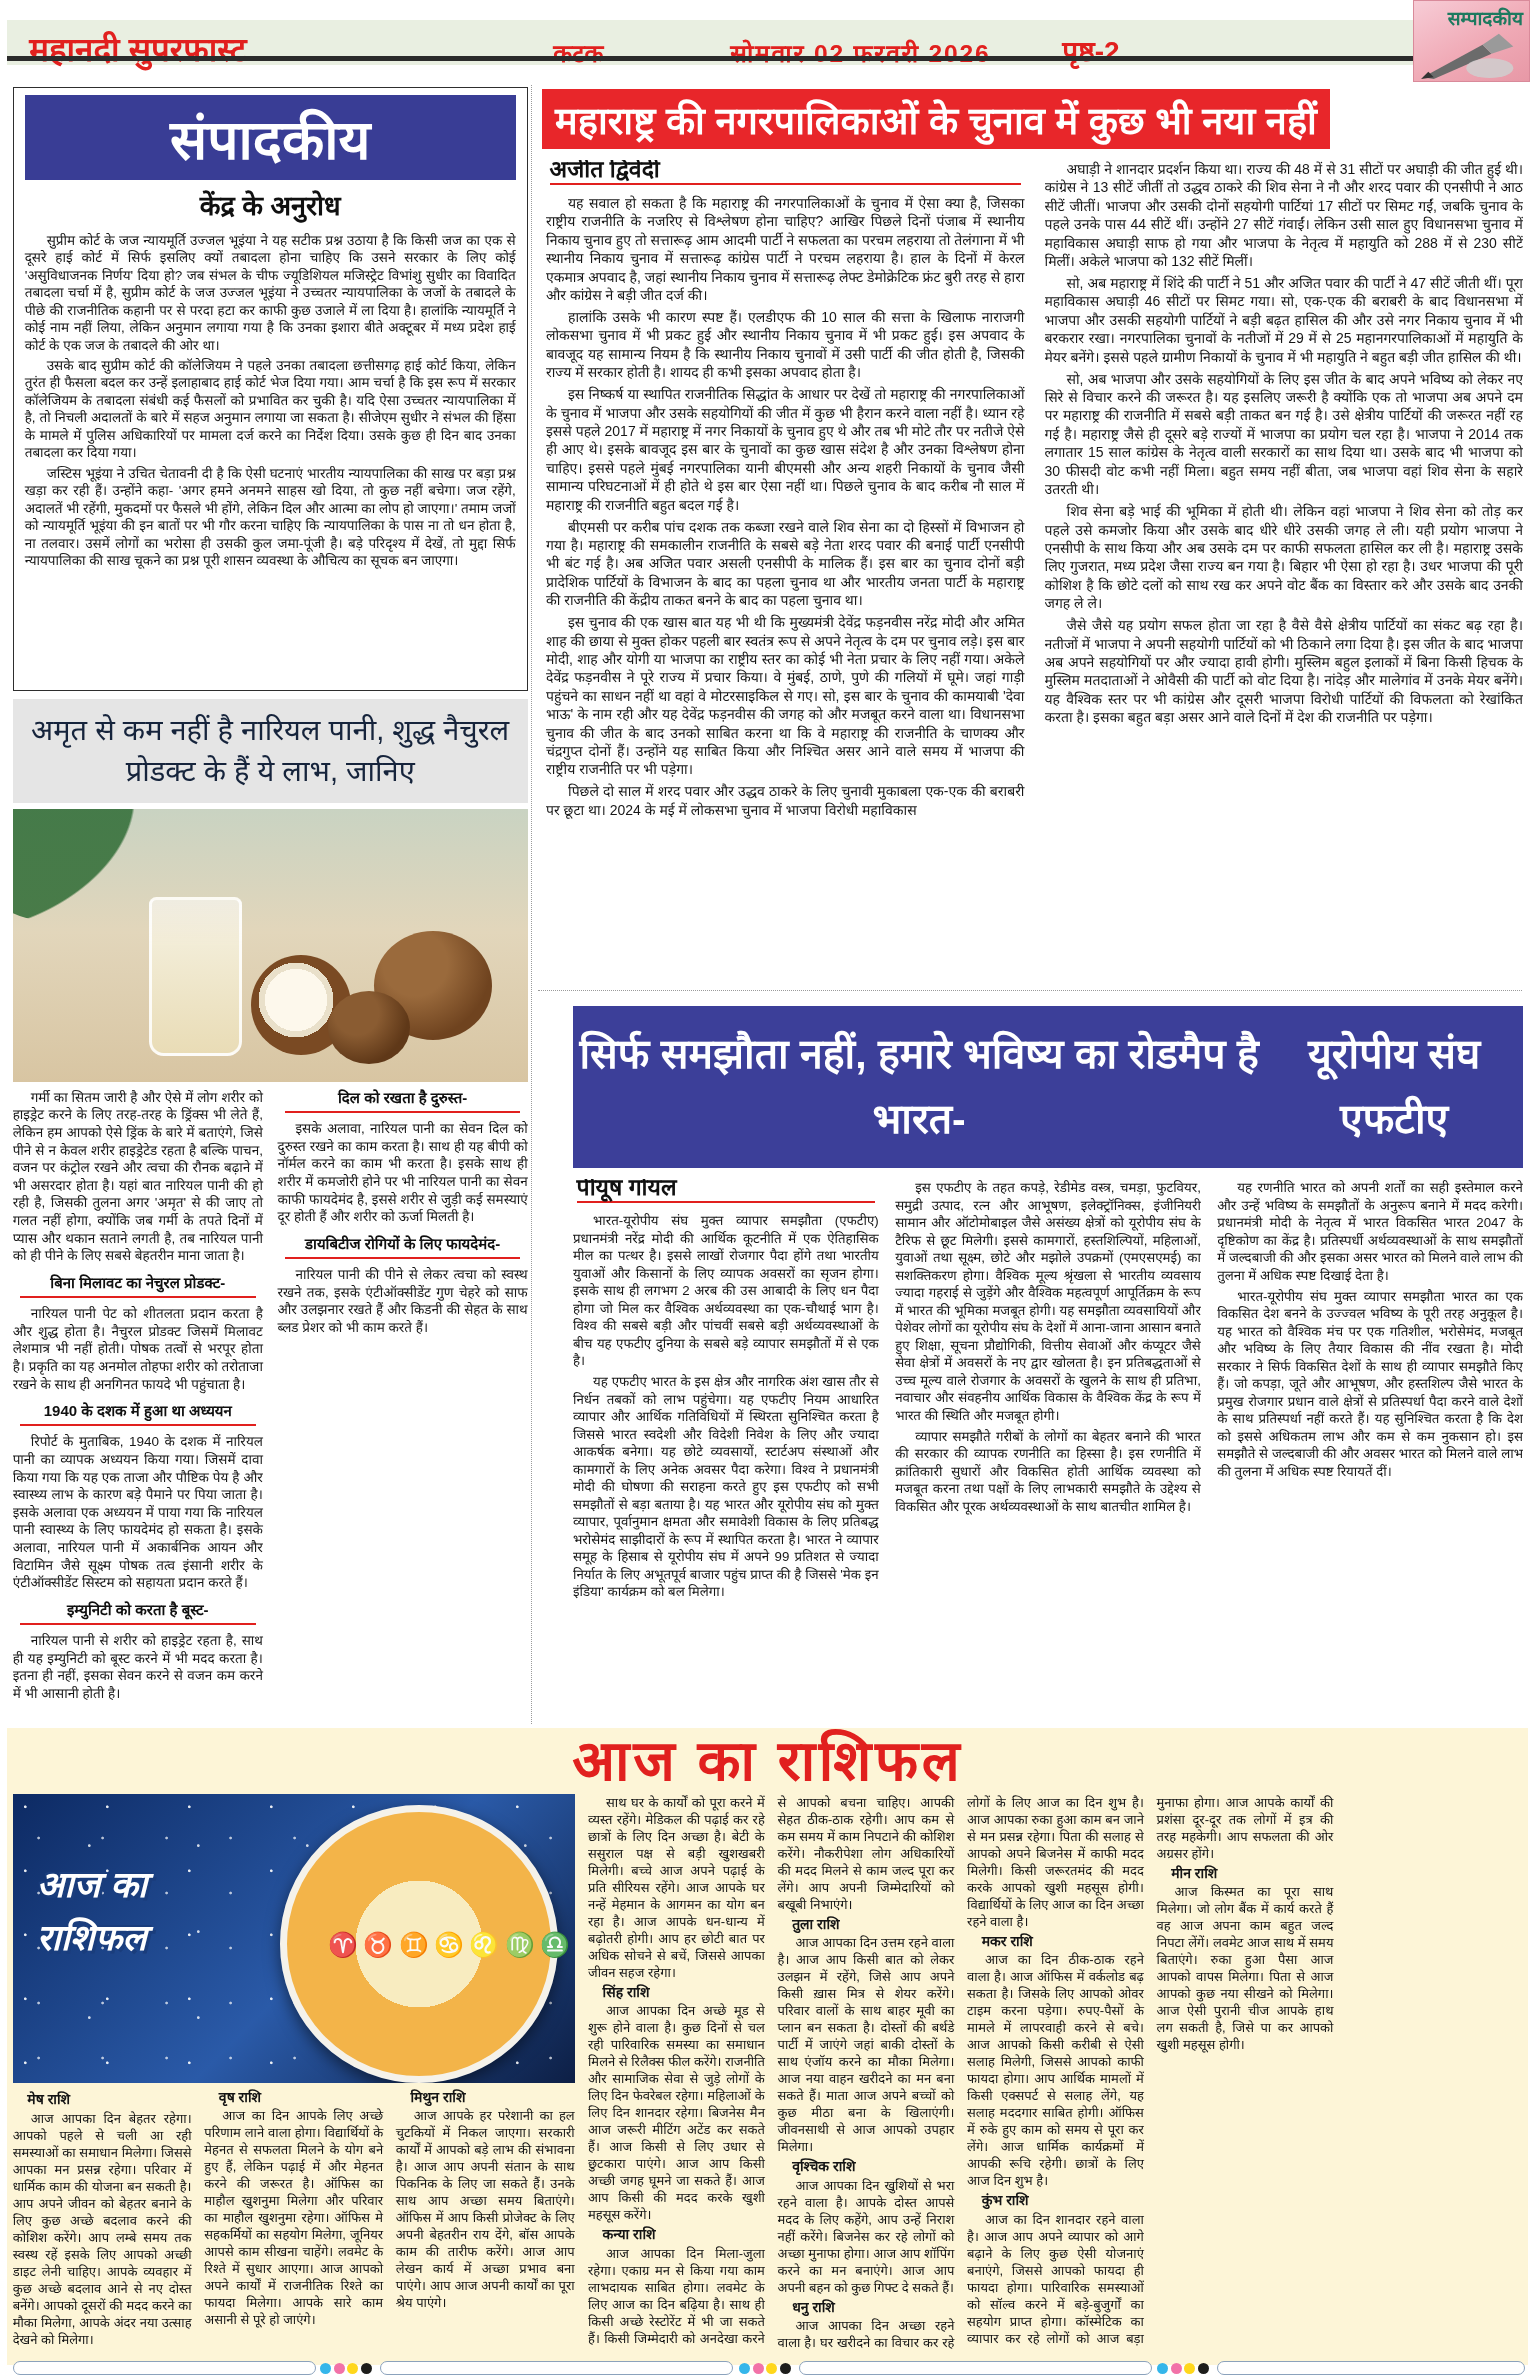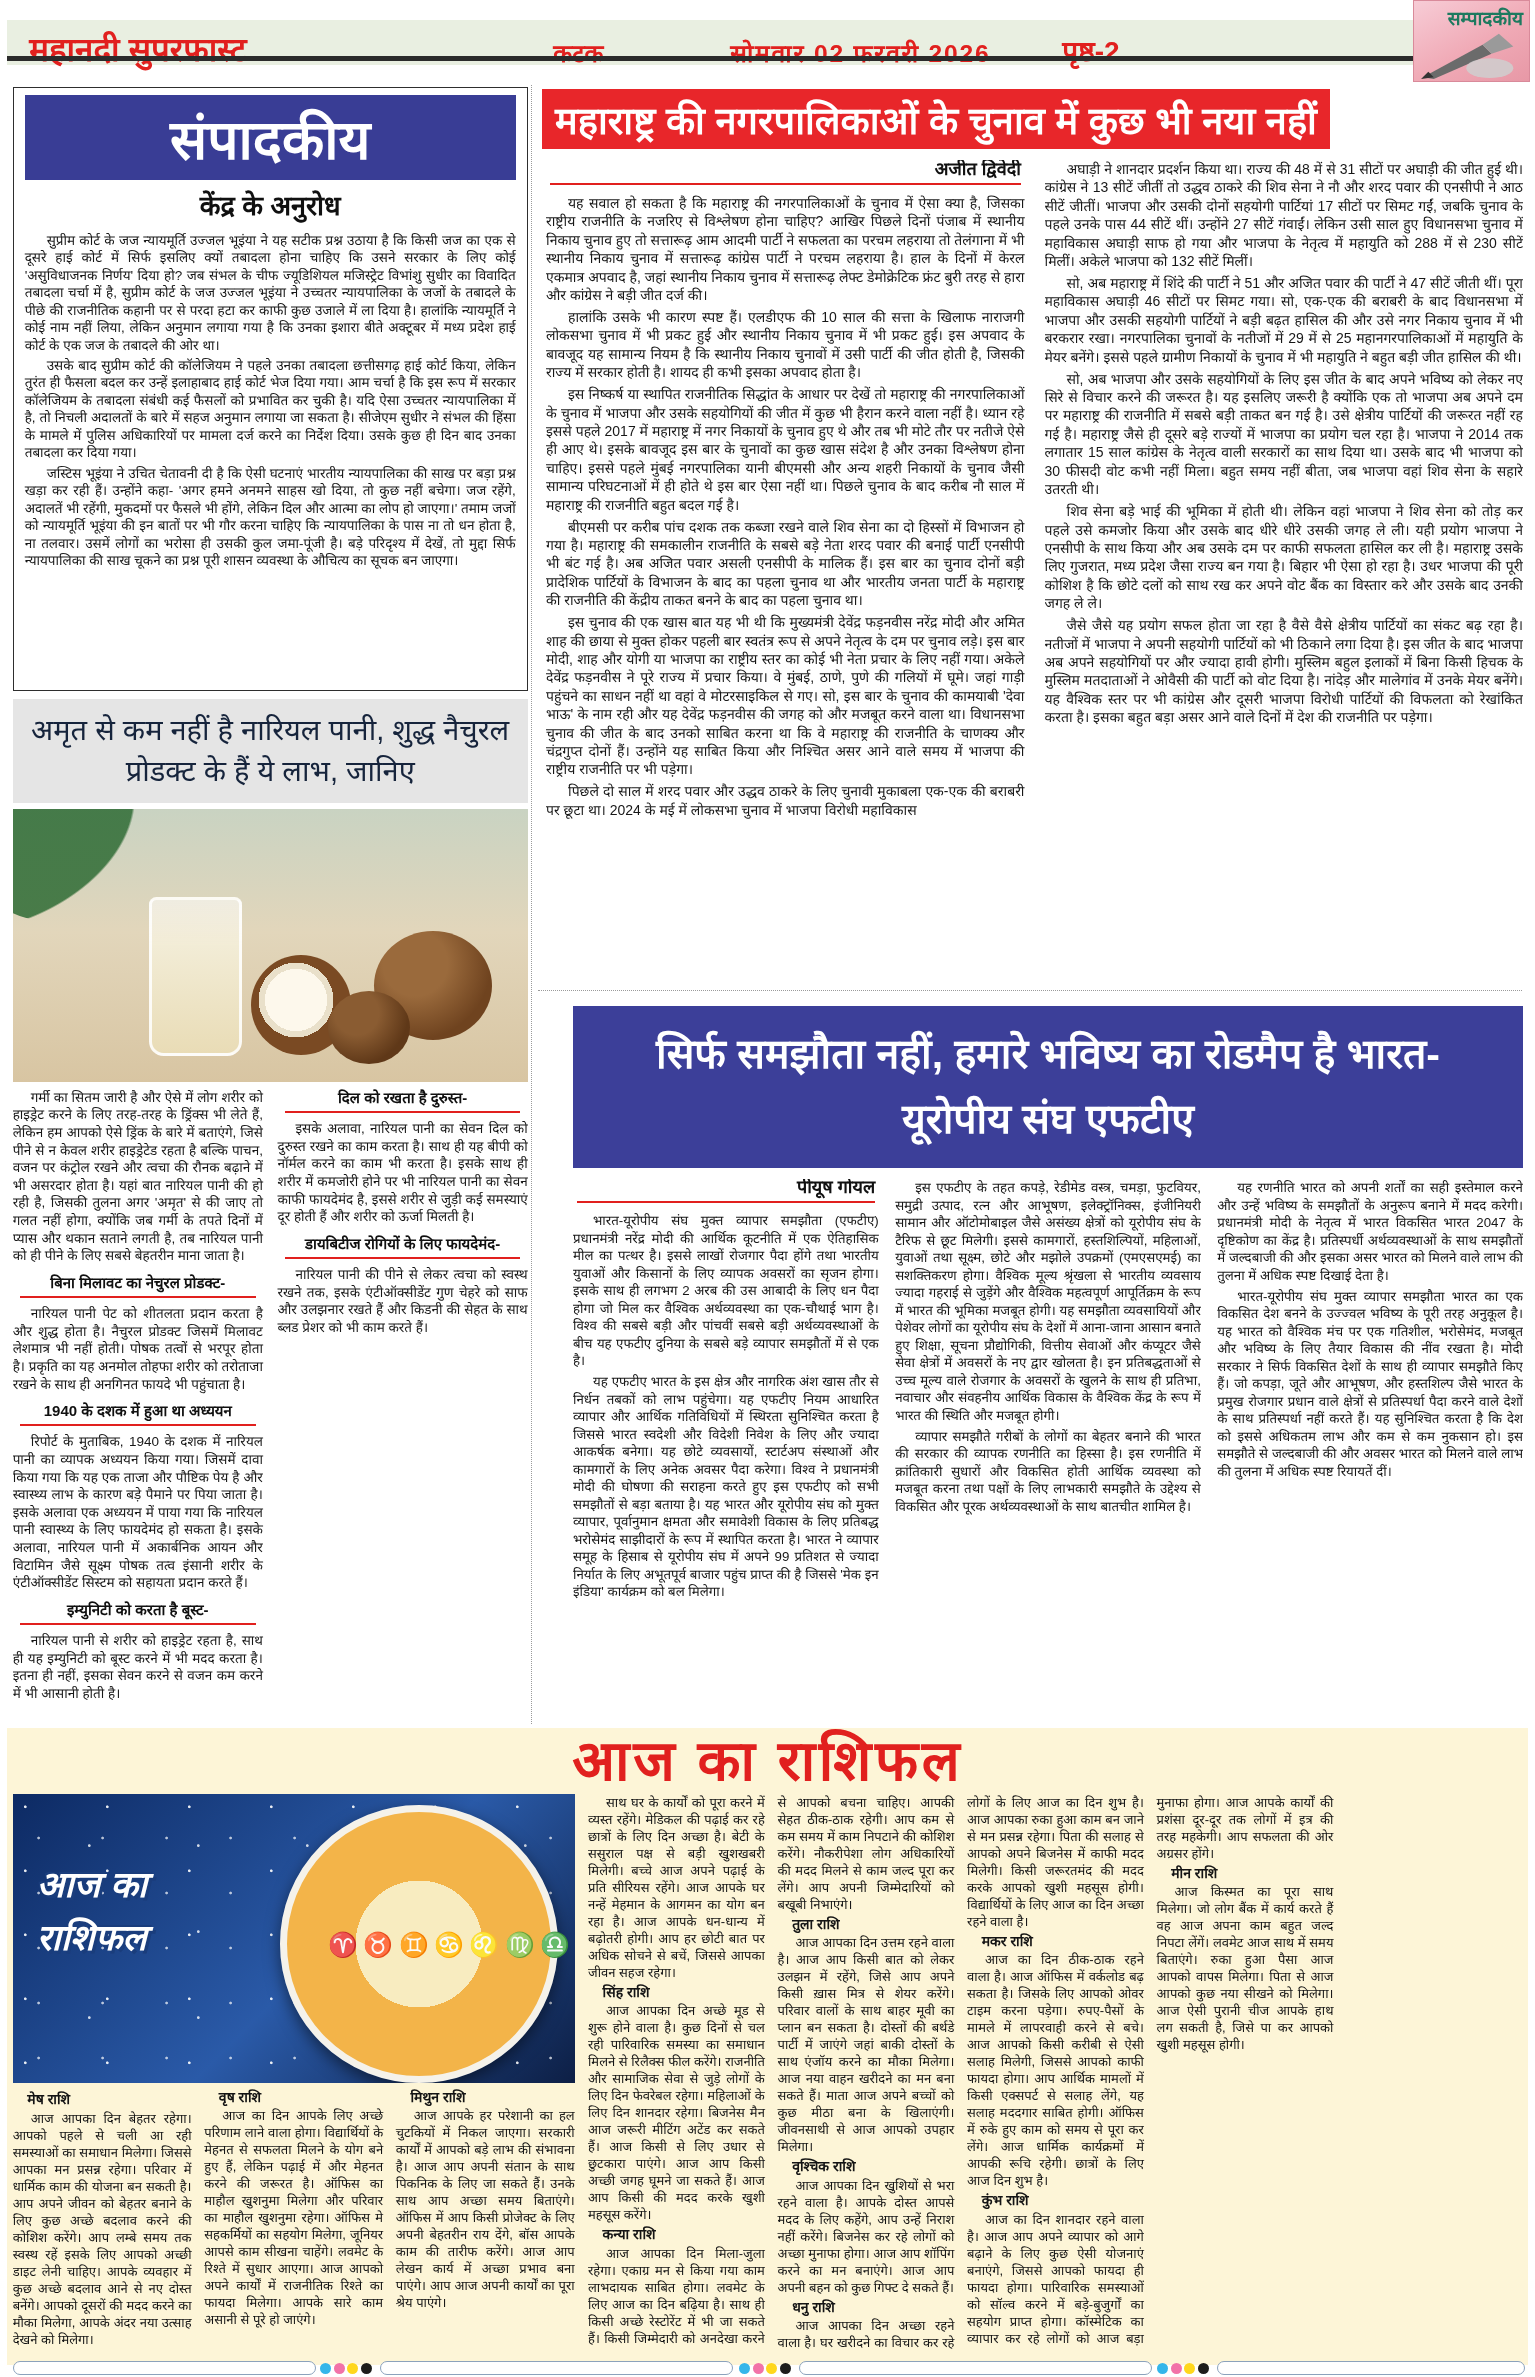--- a/index.html
+++ b/index.html
@@ -14,21 +14,21 @@
   .masthead .date{position:absolute;left:723px;bottom:-3.6px;font-size:24.6px;font-weight:bold;color:#e1201e;letter-spacing:1.8px;}
   .masthead .page{position:absolute;left:1055px;bottom:-3.6px;font-size:28px;font-weight:bold;color:#e1201e;}
   .masthead-rule{position:absolute;left:7.3px;top:56px;width:1521px;height:4.5px;background:#2b2b2b;}
   .corner-logo{position:absolute;right:5.5px;top:0;width:115px;height:80px;z-index:5;
     background:linear-gradient(150deg,#f7ccd6 0%,#f0aab6 55%,#e798a6 100%);
     border:0.9px solid #d98a9a;overflow:hidden;}
   .corner-logo .lbl{position:absolute;right:5.5px;top:3.6px;font-size:19px;font-weight:bold;color:#1d7a5f;}
   .corner-logo svg{position:absolute;left:5.5px;bottom:1.8px;}
   
   .jtext{text-align:justify;color:#171717;}
-  .byline{text-align:right;font-weight:bold;font-size:18px;color:#111;
+  .byline{text-align:left;font-weight:bold;font-size:23px;color:#111;
     border-bottom:2.7px solid #e1201e;padding-bottom:4.5px;margin:0 3.6px 9px 3.6px;}
   .dotted-v{position:absolute;left:531px;top:85px;height:1639px;border-left:1.8px dotted #9a9a9a;}
   .dotted-h{position:absolute;left:538px;top:990px;width:984px;border-top:1.8px dotted #9a9a9a;}
   
   .edit-box{position:absolute;left:12.7px;top:87px;width:515px;height:604px;border:1.8px solid #2e2e2e;
     padding:5.5px 11px;box-sizing:border-box;overflow:hidden;}
   .edit-banner{background:#393d95;height:85px;display:flex;align-items:center;justify-content:center;
     color:#fff;font-size:55px;font-weight:bold;margin:1.8px 0 5.5px 0;}
   .edit-sub{text-align:center;font-weight:bold;font-size:27px;margin:1.8px 0 9px 0;color:#101010;}
   .edit-box p{font-size:13.5px;line-height:17.5px;text-indent:22px;margin:0 0 2.7px 0;}
@@ -56,21 +56,21 @@
   .sub-red{font-weight:bold;text-align:center;font-size:15px;color:#101010;
     border-bottom:2.7px solid #e1201e;padding-bottom:4.5px;margin:9px 7.3px 7.3px 7.3px;break-inside:avoid;}
   
   .maha-banner{position:absolute;left:542px;top:89px;width:788px;height:60px;background:#e8262a;
     display:flex;align-items:center;justify-content:center;color:#fff;font-weight:bold;font-size:38px;}
   .maha-cols{position:absolute;left:546px;top:160px;width:977px;height:820px;display:flex;gap:20px;overflow:hidden;}
   .maha-col{flex:1;font-size:14px;line-height:18.4px;overflow:hidden;}
   .maha-col p{margin:0 0 3.6px 0;text-indent:22px;}
   
   .fta-banner{position:absolute;left:573px;top:1006px;width:950px;height:162px;background:#3c3f99;
-    display:flex;flex-direction:column;align-items:center;justify-content:center;
+    display:flex;align-items:center;justify-content:center;
     color:#fff;font-weight:bold;font-size:41px;line-height:65px;text-align:center;}
   .fta-cols{position:absolute;left:573px;top:1179px;width:950px;height:533px;display:flex;gap:16.4px;overflow:hidden;}
   .fta-col{flex:1;font-size:13.3px;line-height:17.5px;overflow:hidden;}
   .fta-col p{margin:0 0 3.6px 0;text-indent:20px;}
   
   .horo-banner{position:absolute;left:7.3px;top:1728px;width:1521px;height:60px;background:#fdf5d7;
     display:flex;align-items:center;justify-content:center;}
   .horo-banner .t{font-size:56px;font-weight:bold;color:#e1201e;letter-spacing:3.6px;}
   .horo-strip{position:absolute;left:7.3px;top:1788px;width:1521px;height:577px;background:#fdf5d7;}
   .horo-left{position:absolute;left:12.7px;top:1794px;width:562px;}

